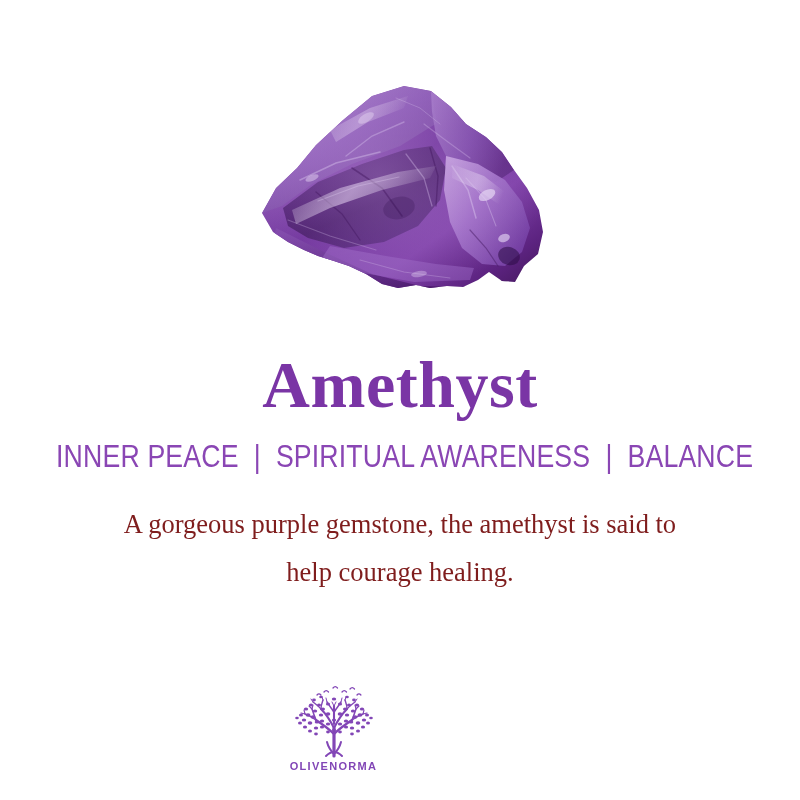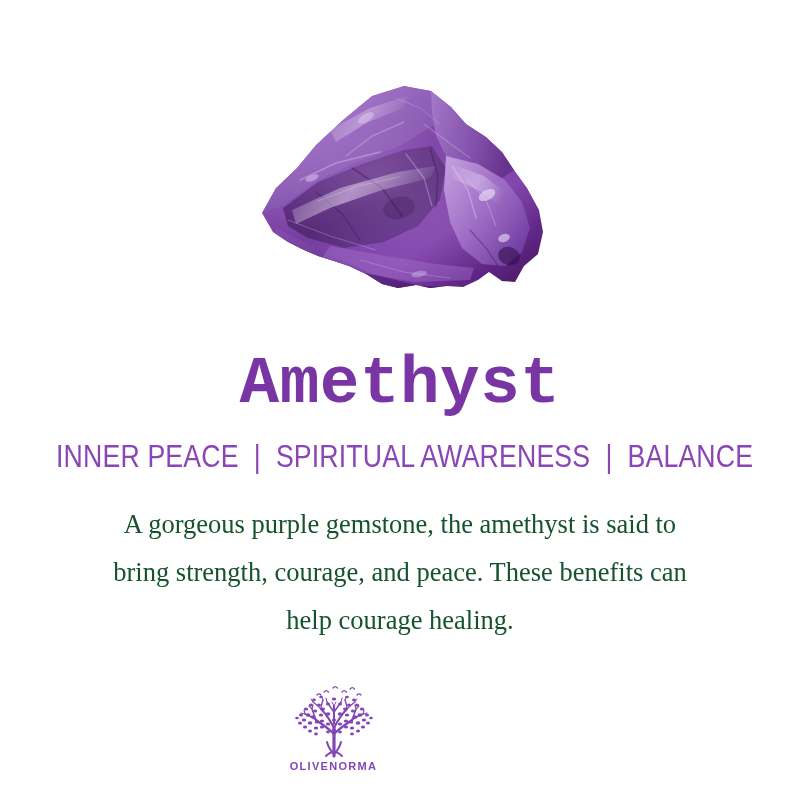--- a/index.html
+++ b/index.html
@@ -37,21 +37,21 @@
     height: 245px;
   }
 
   
   .title {
     position: absolute;
     left: 0;
     top: 336px;
     width: 800px;
     text-align: center;
-    font-family: Liberation Mono, monospace;
+    font-family: Liberation Serif, serif;
     font-size: 66px;
     font-weight: 700;
     line-height: 1.0;
     letter-spacing: 0.5px;
     color: #7a35a5;
     white-space: nowrap;
     margin-top: 16px;
   }
 
   
@@ -80,21 +80,21 @@
   
   .description {
     position: absolute;
     left: 40px;
     top: 500px;
     width: 720px;
     text-align: center;
     font-family: "Liberation Serif", serif;
     font-size: 26.5px;
     line-height: 48px;
-    color: #14532d;
+    color: #7f1d1d;
   }
   .description .line { display: block; white-space: nowrap; }
 
   
   .brand {
     position: absolute;
     left: 0;
     top: 684px;
     width: 667px;
     text-align: center;
@@ -241,21 +241,20 @@
   <div class="keywords">
     <span class="kw">INNER PEACE</span>
     <span class="sep">|</span>
     <span class="kw">SPIRITUAL AWARENESS</span>
     <span class="sep">|</span>
     <span class="kw">BALANCE</span>
   </div>
 
   <p class="description" style="margin:0;">
     <span class="line">A gorgeous purple gemstone, the amethyst is said to</span>
-    <span class="line">bring strength, courage, and peace. These benefits can</span>
     <span class="line">help courage healing.</span>
   </p>
 
   <div class="brand">
     <svg class="brand-mark" viewBox="0 0 92 74" xmlns="http://www.w3.org/2000/svg" aria-hidden="true">
       <g fill="none" stroke="#8246b6" stroke-linecap="round">
 
         <path d="M46,72 L46,44" stroke-width="3.2"></path>
         <path d="M46,70 C42,66 40,62 39,58" stroke-width="2"></path>
         <path d="M46,70 C50,66 52,62 53,58" stroke-width="2"></path>

